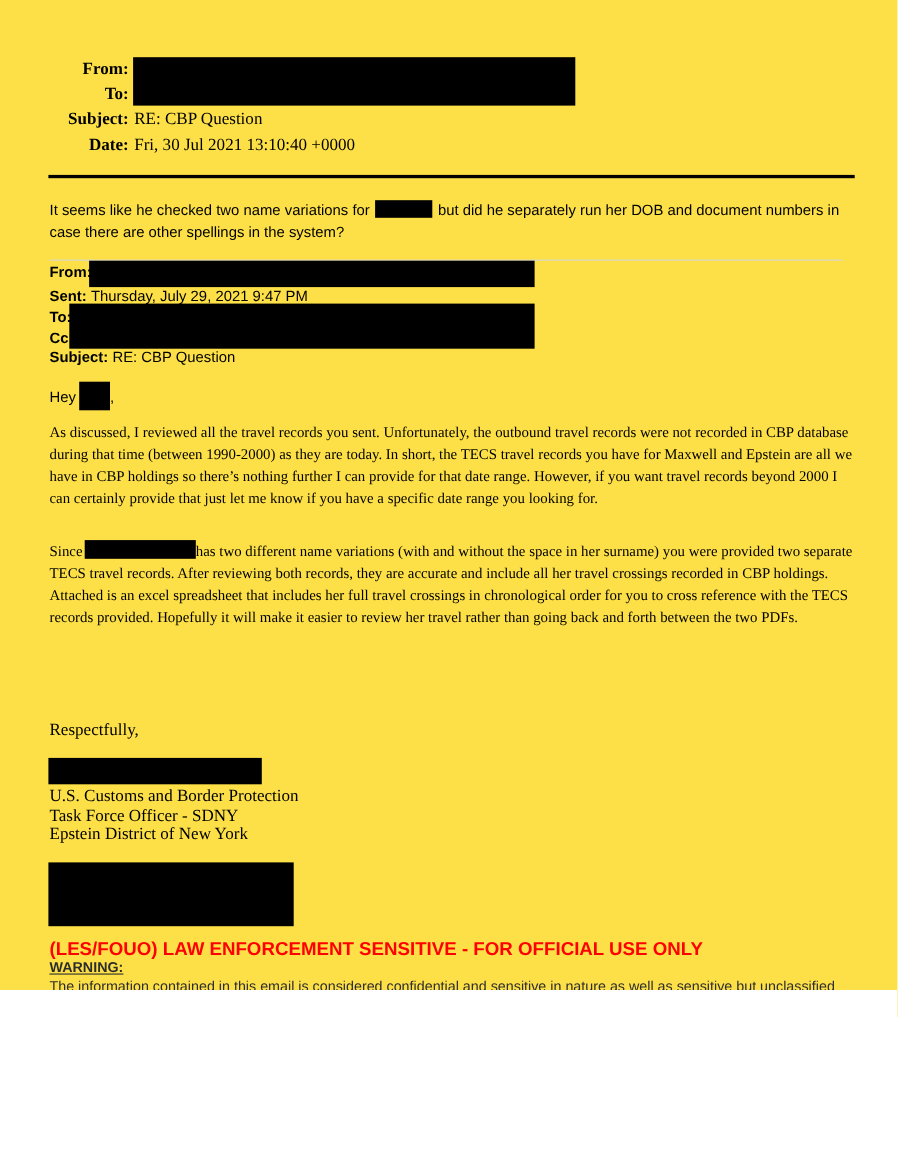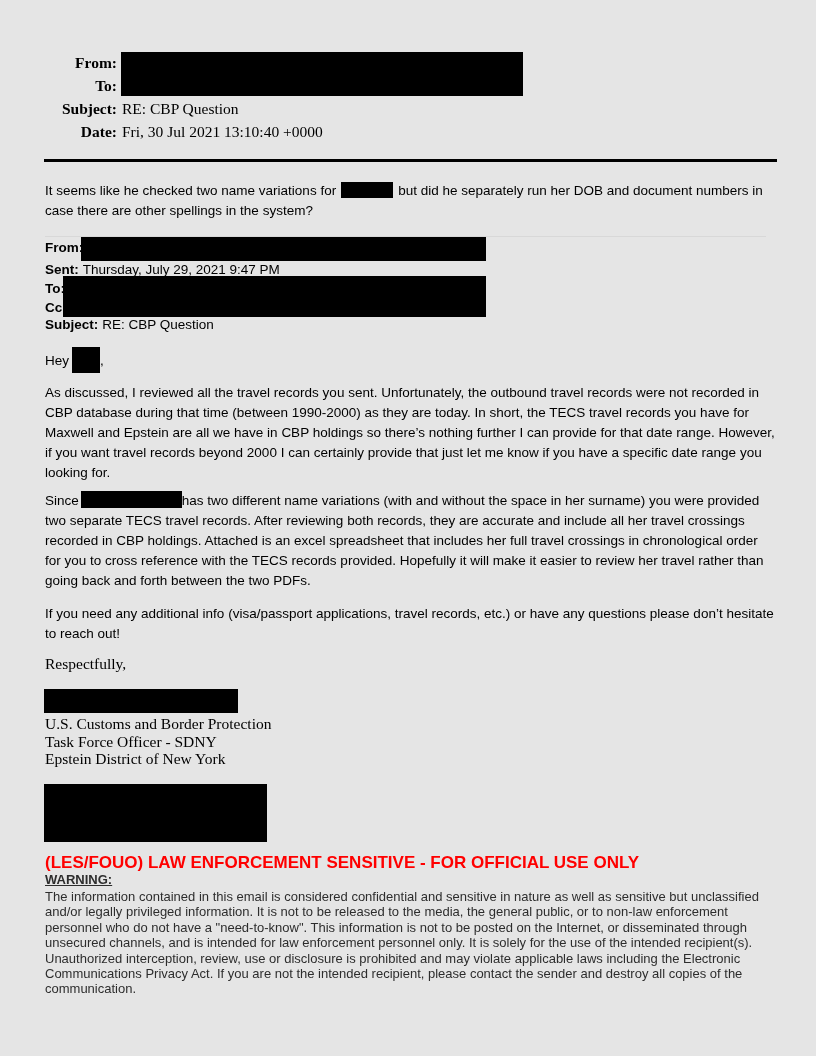--- a/index.html
+++ b/index.html
@@ -1,16 +1,16 @@
 <!DOCTYPE html>
 <html><head>
 <meta charset="utf-8">
 <style>
   html,body{margin:0;padding:0;background:#ffffff;}
-  .page{position:relative;width:816px;height:1056px;background:#e5e5e5;color:#000;
+  .page{position:relative;width:816px;height:900px;background:#fde047;color:#000;
         font-family:"Liberation Sans",sans-serif;overflow:hidden;}
 
   
   .top-header{position:absolute;left:45px;top:51px;width:600px;
               font-family:"Liberation Serif",serif;font-size:15.5px;}
   .hrow{display:flex;line-height:23px;}
   .hlabel{width:72px;text-align:right;font-weight:bold;flex:0 0 72px;}
   .hvalue{padding-left:5px;white-space:nowrap;}
   .red-top{position:absolute;left:76px;top:1px;width:402px;height:44px;background:#000;}
 
@@ -28,21 +28,21 @@
   .qrow{position:absolute;left:0;line-height:16px;white-space:nowrap;}
   .qrow b{font-weight:bold;}
   .q-from{top:4px;} .q-sent{top:26px;} .q-to{top:45px;} .q-cc{top:64px;} .q-subject{top:81px;}
   .qval{margin-left:4px;}
   .red-qfrom{position:absolute;left:36px;top:1px;width:405px;height:24px;background:#000;}
   .red-qtocc{position:absolute;left:18px;top:40px;width:423px;height:41px;background:#000;}
 
   .greeting{position:absolute;left:45px;top:347px;}
   .red-hey{width:28px;height:26px;vertical-align:-8px;margin-left:3px;}
 
-  .para{position:absolute;left:45px;width:730px;}
+  .para{position:absolute;left:45px;width:730px;font-family:Liberation Serif, serif;}
   .para1{top:383px;} .para2{top:491px;} .para3{top:604px;}
   .red-since{width:101px;height:17px;vertical-align:-3px;margin-left:2px;}
 
   
   .closing{position:absolute;left:45px;top:655px;font-family:"Liberation Serif",serif;font-size:15.5px;text-align:center;}
   .red-name{position:absolute;left:44px;top:689px;width:194px;height:24px;background:#000;}
   .sigblock{position:absolute;left:45px;top:715px;font-family:"Liberation Serif",serif;
             font-size:15.5px;line-height:17.6px;}
   .red-contact{position:absolute;left:44px;top:784px;width:223px;height:58px;background:#000;}
 
@@ -93,21 +93,20 @@
     <div class="red-qtocc"></div>
     <div class="qrow q-subject"><b>Subject:</b><span class="qval">RE: CBP Question</span></div>
   </div>
 
   <div class="greeting sansbody"><span>Hey</span><span class="inline-redact red-hey"></span><span>,</span></div>
 
   <div class="para para1 sansbody">As discussed, I reviewed all the travel records you sent. Unfortunately, the outbound travel records were not recorded in CBP database during that time (between 1990-2000) as they are today. In short, the TECS travel records you have for Maxwell and Epstein are all we have in CBP holdings so there’s nothing further I can provide for that date range. However, if you want travel records beyond 2000 I can certainly provide that just let me know if you have a specific date range you looking for.</div>
 
   <div class="para para2 sansbody"><span>Since</span><span class="inline-redact red-since"></span><span>has two different name variations (with and without the space in her surname) you were provided two separate TECS travel records. After reviewing both records, they are accurate and include all her travel crossings recorded in CBP holdings. Attached is an excel spreadsheet that includes her full travel crossings in chronological order for you to cross reference with the TECS records provided. Hopefully it will make it easier to review her travel rather than going back and forth between the two PDFs.</span></div>
 
-  <div class="para para3 sansbody">If you need any additional info (visa/passport applications, travel records, etc.) or have any questions please don’t hesitate to reach out!</div>
 
   <div class="closing">Respectfully,</div>
 
   <div class="red-name"></div>
 
   <div class="sigblock">
     <div>U.S. Customs and Border Protection</div>
     <div>Task Force Officer - SDNY</div>
     <div>Epstein District of New York</div>
   </div>

